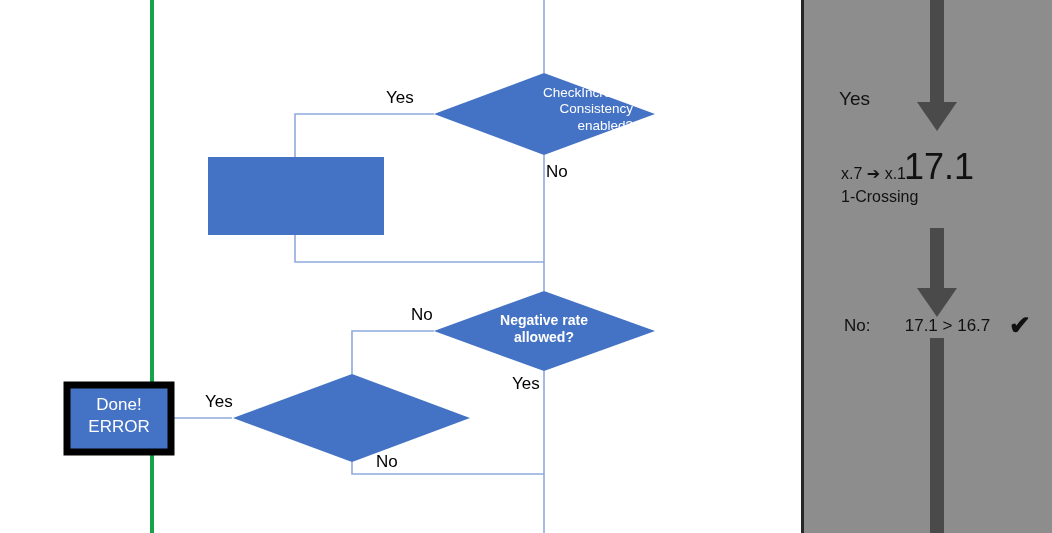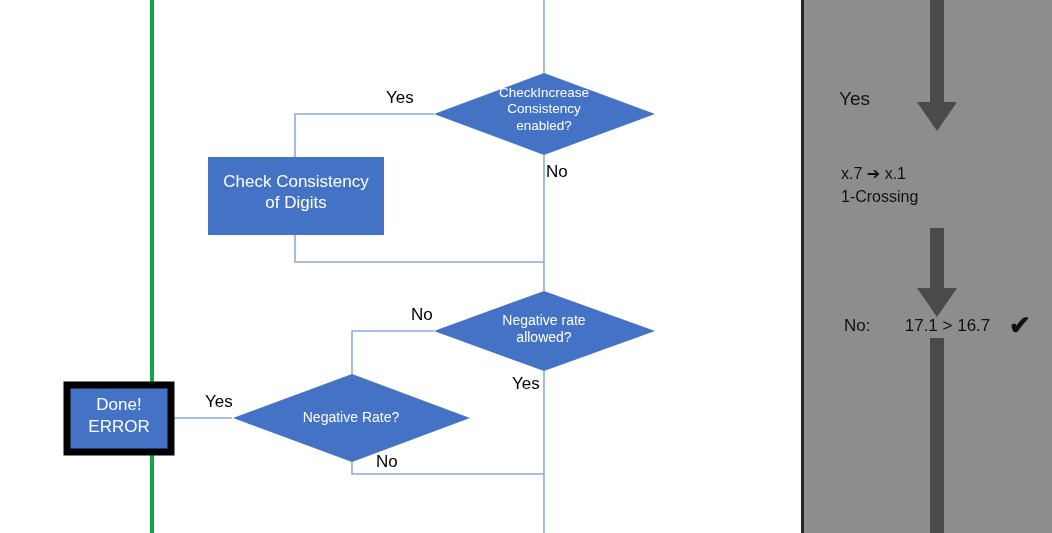--- a/index.html
+++ b/index.html
@@ -36,30 +36,32 @@
     color: #ffffff;
     text-align: center;
     line-height: 1.22;
     pointer-events: none;
     white-space: pre-line;
   }
   #diamond-checkincrease-text {
     left: 455px; top: 85px;
     width: 178px;
     font-size: 13.5px;
+    text-align: right;
   }
   #box-checkconsistency-text {
     left: 212px; top: 172px;
     width: 168px;
     font-size: 17px;
   }
   #diamond-negrate-allowed-text {
     left: 462px; top: 312px;
     width: 164px;
     font-size: 14px;
+    font-weight: bold;
   }
   #diamond-negative-rate-text {
     left: 268px; top: 409px;
     width: 166px;
     font-size: 14px;
   }
   #box-done-error-text {
     left: 74px; top: 394px;
     width: 90px;
     font-size: 17px;
@@ -169,27 +171,24 @@
 
       <polygon points="352,374 470,418 352,462 233,418" fill="#4472C4"></polygon>
 
       <rect x="67" y="385" width="104" height="67" fill="#4472C4" stroke="#000000" stroke-width="7"></rect>
     </svg>
 
     <div class="shape-text" id="diamond-checkincrease-text">CheckIncrease
 Consistency
 enabled?</div>
 
-    <div class="shape-text" id="box-checkconsistency-text">Check Consistency
-of Digits</div>
 
     <div class="shape-text" id="diamond-negrate-allowed-text">Negative rate
 allowed?</div>
 
-    <div class="shape-text" id="diamond-negative-rate-text">Negative Rate?</div>
 
     <div class="shape-text" id="box-done-error-text">Done!
 ERROR</div>
 
     <div class="edge-label" id="label-yes-checkincrease">Yes</div>
 
     <div class="edge-label" id="label-no-checkincrease">No</div>
 
     <div class="edge-label" id="label-no-negrate-allowed">No</div>
 
@@ -218,20 +217,21 @@
     </svg>
 
     <div class="panel-text" id="panel-yes">Yes</div>
 
     <div class="panel-text" id="panel-rule-row">
       <span class="rule-line">x.7 ➔ x.1</span>
       <span class="rule-line">1-Crossing</span>
     </div>
 
     <div class="panel-text" id="panel-values">
+      <span class="val-line" id="panel-value-new">17.1</span>
     </div>
 
     <div class="panel-text" id="panel-no-row">
       <span id="panel-no-label">No:</span>
       <span id="panel-no-compare">17.1 &gt; 16.7</span>
       <span id="panel-check">✔</span>
     </div>
   </div>
 
 </div>

